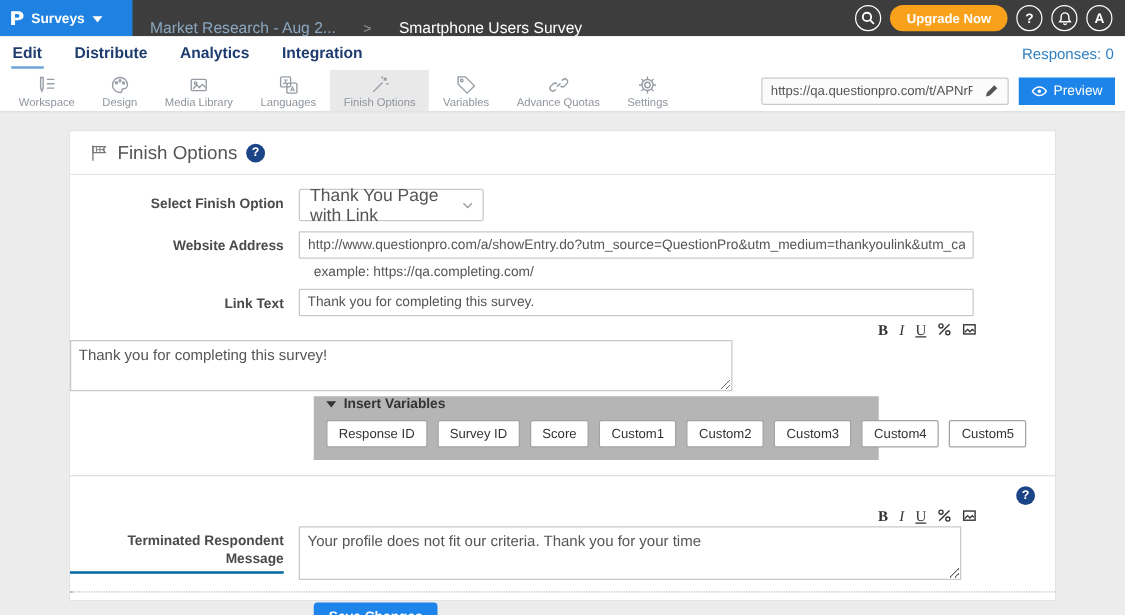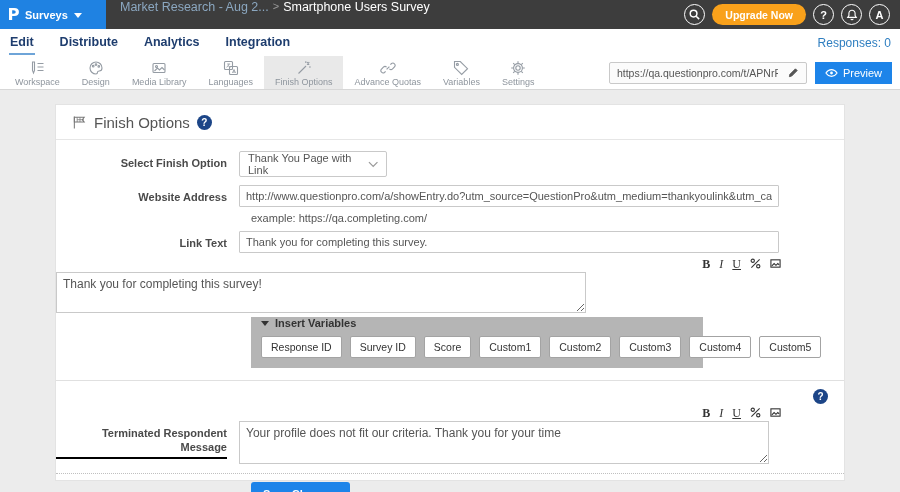--- a/index.html
+++ b/index.html
@@ -6,21 +6,21 @@
   html,body { width:900px; height:492px; }
   body { font-family:"Liberation Sans", sans-serif; background:#ececec; overflow:hidden; }
   .page { width:900px; height:492px; display:flex; flex-direction:column; }
 
   
   .topbar { height:29px; background:#3d3d3d; display:flex; align-items:stretch; flex-shrink:0; }
   .brand { background:#1f82e2; width:106px; display:flex; align-items:center; padding:0 8px; gap:6px; cursor:pointer; }
   .brand .logo { color:#fff; font-weight:bold; font-size:15px; font-family:"DejaVu Sans", sans-serif; transform:scaleX(1.1); }
   .brand .prod { color:#fff; font-size:11px; font-weight:bold; }
   .caret-down { width:0; height:0; border-left:4px solid transparent; border-right:4px solid transparent; border-top:5px solid #fff; margin-top:1px; }
-  .crumbs { display:flex; align-items:flex-start; gap:4px; padding-left:14px; }
+  .crumbs { display:flex; align-items:flex-end; gap:22px; padding-left:14px; }
   .crumb-parent { color:#8ba7c0; font-size:12.5px; cursor:pointer; }
   .crumb-sep { color:#9a9a9a; font-size:11px; }
   .crumb-current { color:#ffffff; font-size:12.5px; }
   .top-right { margin-left:auto; display:flex; align-items:center; gap:7px; padding-right:10px; }
   .circle-btn { width:21px; height:21px; border:1.5px solid #fff; border-radius:50%; display:flex; align-items:center; justify-content:center; color:#fff; font-size:11px; font-weight:bold; cursor:pointer; background:transparent; }
   .upgrade { background:#f9a11b; color:#fff; border:none; border-radius:11px; height:21px; padding:0 13px; font-size:10.5px; font-weight:bold; cursor:pointer; font-family:"Liberation Sans", sans-serif; }
 
   
   .tabbar { height:27px; background:#fff; display:flex; align-items:center; padding:0 9px; flex-shrink:0; }
   .tab { color:#1e3d6e; font-size:12.5px; font-weight:bold; margin-right:24px; padding:5px 1px 4px; cursor:pointer; border-bottom:2px solid transparent; }
@@ -46,42 +46,42 @@
   .card { background:#fff; border:1px solid #e3e3e3; height:377px; }
   .card-head { height:35px; display:flex; align-items:center; gap:7px; padding:0 16px; border-bottom:1px solid #e6e6e6; }
   .card-head svg { stroke:#777; fill:none; stroke-width:1.1; }
   .page-title { font-size:15px; color:#555; }
   .help-circle { width:15px; height:15px; border-radius:50%; background:#1c4587; color:#fff; font-size:10px; font-weight:bold; display:flex; align-items:center; justify-content:center; cursor:pointer; }
 
   .form { padding-top:11px; }
   .frow { display:flex; align-items:flex-start; margin-bottom:8px; }
   .lbl { width:183px; flex-shrink:0; text-align:right; padding-right:12px; font-size:11px; font-weight:bold; color:#4a4a4a; padding-top:6px; line-height:1.25; }
   .select-box { width:148px; height:26px; border:1px solid #c9c9c9; border-radius:2px; display:flex; align-items:center; justify-content:space-between; padding:0 8px; cursor:pointer; background:#fff; }
-  .select-box .sel-txt { font-size:11px; color:#555; }
+  .select-box .sel-txt { font-size:14px; color:#555; }
   .select-box svg { stroke:#999; fill:none; stroke-width:1.3; }
   .txt-input { width:540px; height:22px; border:1px solid #c9c9c9; border-radius:1px; font-size:11px; color:#555; padding:0 6px; font-family:"Liberation Sans", sans-serif; outline:none; }
   .hint { font-size:11px; color:#555; margin:5px 0 7px 195px; }
   .editor-bar { width:530px; margin-left:195px; display:flex; justify-content:flex-end; align-items:center; gap:9px; margin-bottom:2px; height:13px; }
   .editor-bar .eb { font-family:"Liberation Serif", serif; font-size:12px; color:#333; cursor:pointer; line-height:1; }
   .eb-b { font-weight:bold; }
   .eb-i { font-style:italic; }
   .eb-u { text-decoration:underline; }
   .editor-bar svg { stroke:#333; fill:none; stroke-width:1.2; cursor:pointer; }
   .msg-area { width:530px; height:41px; border:1px solid #c9c9c9; font-size:12px; color:#555; padding:4px 6px; font-family:"Liberation Sans", sans-serif; outline:none; resize:both; }
 
   .insert-vars { margin-left:195px; width:452px; background:#b5b5b5; margin-top:4px; }
   .iv-head { display:flex; align-items:center; gap:6px; padding:0 10px 5px; cursor:pointer; }
   .iv-caret { width:0; height:0; border-left:4px solid transparent; border-right:4px solid transparent; border-top:5px solid #333; }
   .iv-title { font-size:11px; font-weight:bold; color:#333; }
   .iv-btns { display:flex; gap:8px; padding:2px 10px 10px; }
   .iv-btn { background:#fff; border:1px solid #a3a3a3; border-radius:2px; padding:4px 9px; font-size:10.5px; color:#333; cursor:pointer; white-space:nowrap; font-family:Liberation Sans, sans-serif; }
 
   .divider { border-top:1px solid #e0e0e0; margin-top:12px; }
   .help-row { display:flex; justify-content:flex-end; padding:8px 16px 2px; }
-  .lbl-underlined { display:inline-block; border-bottom:2px solid #000000; padding-bottom:2px; }
+  .lbl-underlined { display:inline-block; border-bottom:2px solid #0369a1; padding-bottom:2px; }
   .dotted-sep { border-top:1px dotted #c0c0c0; margin-top:9px; }
   .save-row { margin:8px 0 0 195px; }
   .save-btn { background:#1d84e9; color:#fff; border:none; border-radius:3px; padding:6px 12px; font-size:11px; font-weight:bold; cursor:pointer; font-family:"Liberation Sans", sans-serif; }
 </style>
 </head>
 <body>
 
 <div class="page">
 
   <div class="topbar">
@@ -159,32 +159,32 @@
     <div class="tool-item active">
       <svg width="16" height="16" viewBox="0 0 16 16">
           <path d="M2.5 13.5L10 6"></path>
           <path d="M11 2.2l2.3 2.3M13.3 2.2L11 4.5"></path>
           <path d="M13 7h1.8M9.8 1.2V3"></path>
         </svg>
       <span class="tlabel">Finish Options</span>
     </div>
     <div class="tool-item">
       <svg width="16" height="16" viewBox="0 0 16 16">
+          <path d="M1.5 1.5h5.8l7.2 7.2-5.8 5.8-7.2-7.2z"></path>
+          <circle cx="4.4" cy="4.4" r="1"></circle>
+        </svg>
+      <span class="tlabel">Variables</span>
+    </div>
+    <div class="tool-item">
+      <svg width="16" height="16" viewBox="0 0 16 16">
           <path d="M6.6 9.4l2.8-2.8"></path>
           <path d="M5.6 11.4l-1.1 1.1a2.3 2.3 0 0 1-3.2-3.2l2.1-2.1a2.3 2.3 0 0 1 3.2 0"></path>
           <path d="M10.4 4.6l1.1-1.1a2.3 2.3 0 0 1 3.2 3.2l-2.1 2.1a2.3 2.3 0 0 1-3.2 0"></path>
         </svg>
       <span class="tlabel">Advance Quotas</span>
-    </div>
-    <div class="tool-item">
-      <svg width="16" height="16" viewBox="0 0 16 16">
-          <path d="M1.5 1.5h5.8l7.2 7.2-5.8 5.8-7.2-7.2z"></path>
-          <circle cx="4.4" cy="4.4" r="1"></circle>
-        </svg>
-      <span class="tlabel">Variables</span>
     </div>
     <div class="tool-item">
       <svg width="16" height="16" viewBox="0 0 16 16">
           <circle cx="8" cy="8" r="2.2"></circle>
           <circle cx="8" cy="8" r="4.4"></circle>
           <path d="M8 1.2v2.2M8 12.6v2.2M1.2 8h2.2M12.6 8h2.2M3.2 3.2l1.5 1.5M11.3 11.3l1.5 1.5M12.8 3.2l-1.5 1.5M4.7 11.3l-1.5 1.5"></path>
         </svg>
       <span class="tlabel">Settings</span>
     </div>
     <div class="tb-right">

